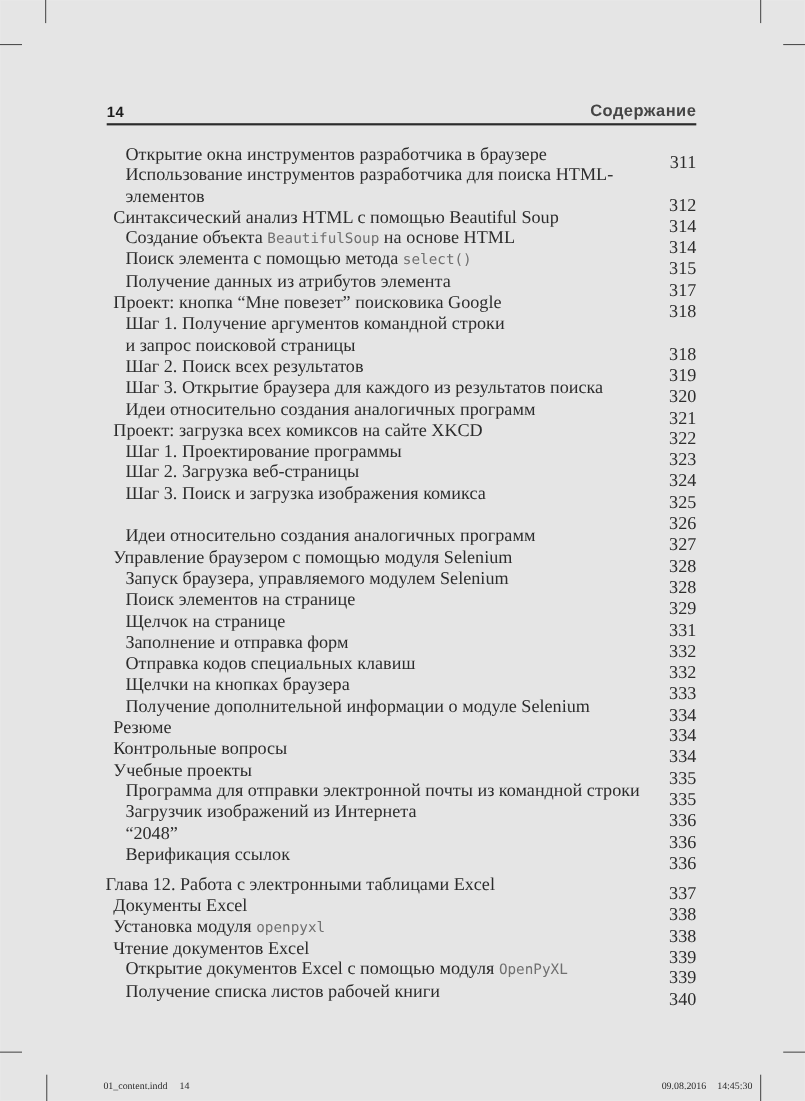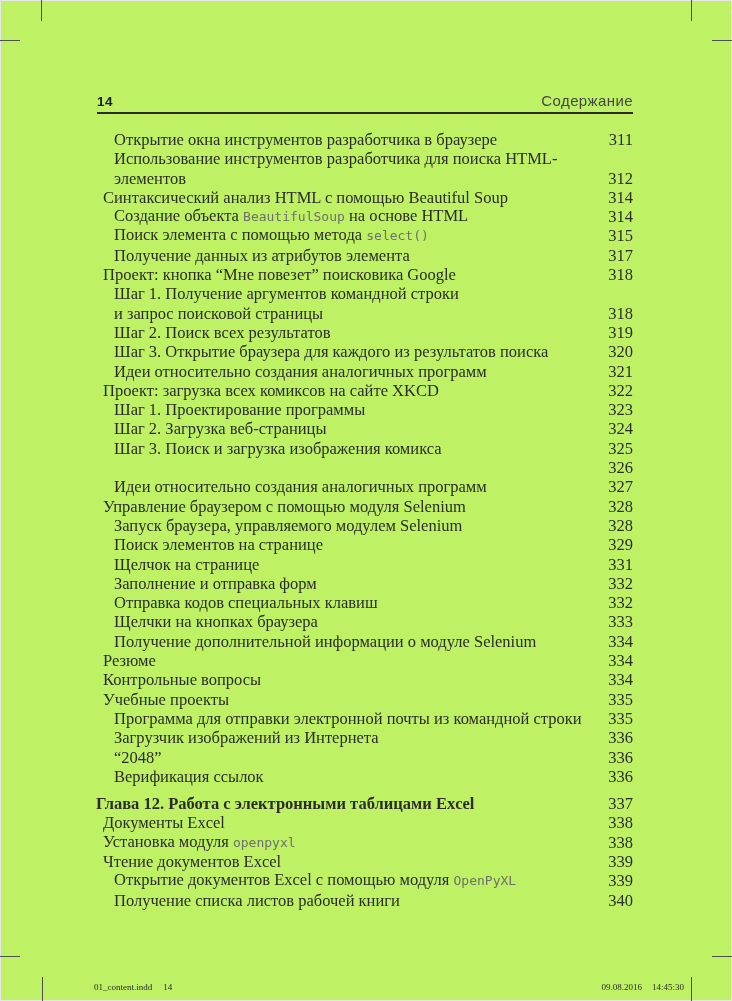--- a/index.html
+++ b/index.html
@@ -6,21 +6,21 @@
   body {
     width: 732px; height: 1001px;
     position: relative;
     background: #ffffff;
     font-family: "Liberation Serif", serif;
     color: #2c2c2c;
     overflow: hidden;
   }
   .page {
     position: absolute; inset: 0;
-    background: #bef264;
+    background: #e5e5e5;
     box-shadow: inset 0 0 0 1px #e7e7e7;
   }
   
   .crop { position: absolute; background: #4f4f4f; }
   .cm-tl-v { left: 41px;  top: 0;      width: 1px;  height: 21px; }
   .cm-tl-h { left: 0;     top: 40px;   width: 20px; height: 1px;  }
   .cm-tr-v { left: 691px; top: 0;      width: 1px;  height: 21px; }
   .cm-tr-h { left: 712px; top: 40px;   width: 20px; height: 1px;  }
   .cm-bl-h { left: 0;     top: 956px;  width: 20px; height: 1px;  }
   .cm-br-h { left: 712px; top: 956px;  width: 20px; height: 1px;  }
@@ -32,35 +32,35 @@
     display: flex; justify-content: space-between; align-items: flex-end;
     border-bottom: 2px solid #2b2b2b;
     padding-bottom: 3px;
     font-family: "Liberation Sans", sans-serif;
   }
   .folio {
     font-weight: bold; font-size: 13.5px; color: #1d1d1d;
     letter-spacing: 0.5px;
   }
   .running-title {
-    font-weight: normal; font-size: 15px; color: #454545;
+    font-weight: bold; font-size: 15px; color: #454545;
     letter-spacing: 0.4px;
   }
   
   .toc {
     position: absolute; left: 96px; width: 537px; top: 130px;
     font-size: 16.5px; line-height: 19.3px;
   }
   .toc-row {
-    display: flex; align-items: flex-end;
+    display: flex; align-items: center;
     white-space: nowrap;
     height: 19.3px;
   }
   .toc-row.gap { margin-top: 8px; }
-  .toc-row.bold .toc-title { font-weight: bold; }
+  .toc-row.bold .toc-title { font-weight: normal; }
   .toc-row.indent-1 .toc-title { padding-left: 7px; }
   .toc-row.indent-2 .toc-title { padding-left: 18px; }
   .toc-title { overflow: visible; }
   .toc-page { margin-left: auto; padding-left: 8px; margin-top: 16px; }
   .mono {
     font-family: "DejaVu Sans Mono", monospace;
     font-size: 13px; color: #6f6f6f;
   }
   
   .print-footer {

